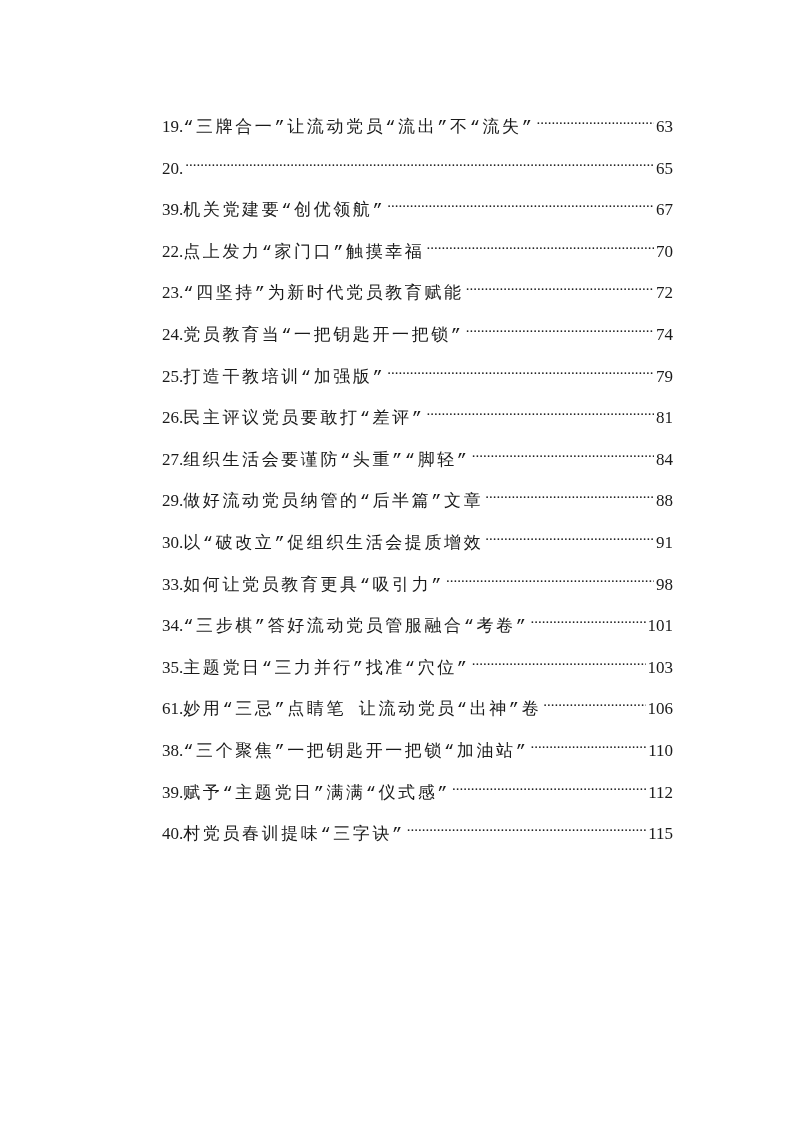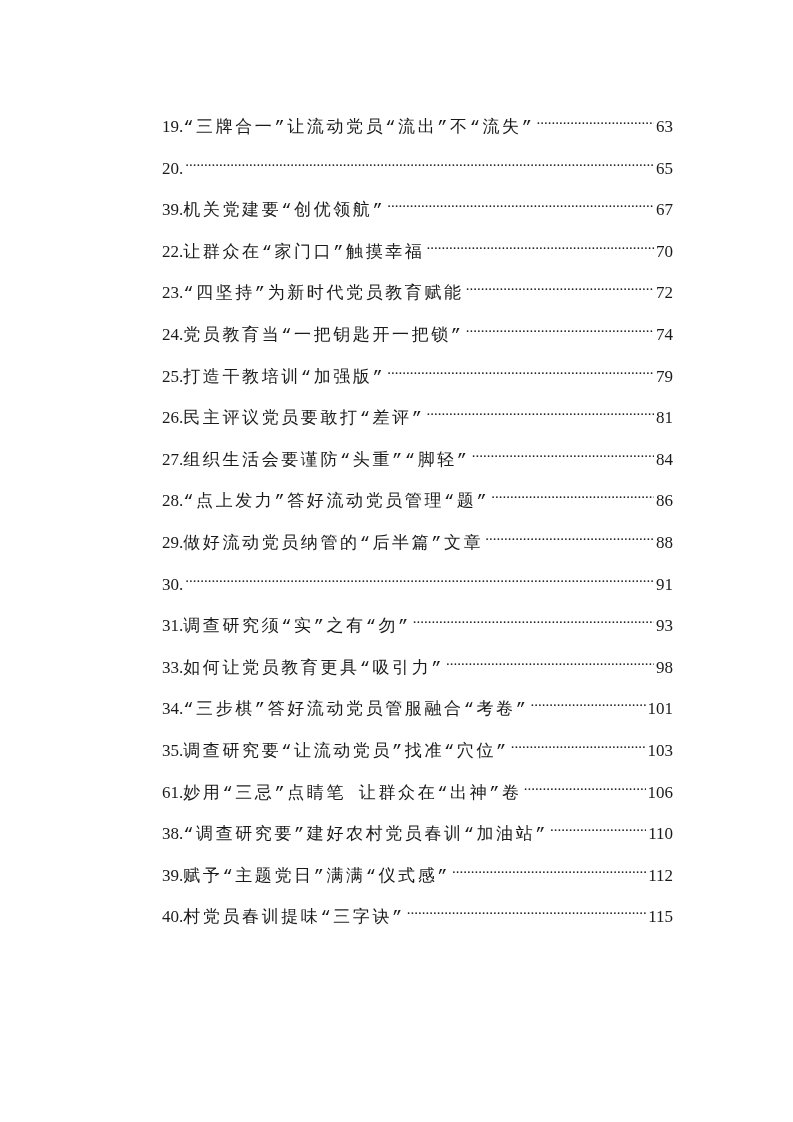--- a/index.html
+++ b/index.html
@@ -78,21 +78,21 @@
       <span class="toc-page">65</span>
     </div>
   <div class="toc-row">
       <span class="toc-num">39.</span>
       <span class="toc-title">机关党建要“创优领航”</span>
       <span class="toc-leader"></span>
       <span class="toc-page">67</span>
     </div>
   <div class="toc-row">
       <span class="toc-num">22.</span>
-      <span class="toc-title">让群众在“家门口”触摸幸福</span>
+      <span class="toc-title">点上发力“家门口”触摸幸福</span>
       <span class="toc-leader"></span>
       <span class="toc-page">70</span>
     </div>
   <div class="toc-row">
       <span class="toc-num">23.</span>
       <span class="toc-title">“四坚持”为新时代党员教育赋能</span>
       <span class="toc-leader"></span>
       <span class="toc-page">72</span>
     </div>
   <div class="toc-row">
@@ -113,69 +113,58 @@
       <span class="toc-leader"></span>
       <span class="toc-page">81</span>
     </div>
   <div class="toc-row">
       <span class="toc-num">27.</span>
       <span class="toc-title">组织生活会要谨防“头重”“脚轻”</span>
       <span class="toc-leader"></span>
       <span class="toc-page">84</span>
     </div>
   <div class="toc-row">
-      <span class="toc-num">28.</span>
-      <span class="toc-title">“点上发力”答好流动党员管理“题”</span>
-      <span class="toc-leader"></span>
-      <span class="toc-page">86</span>
-    </div>
-  <div class="toc-row">
       <span class="toc-num">29.</span>
       <span class="toc-title">做好流动党员纳管的“后半篇”文章</span>
       <span class="toc-leader"></span>
       <span class="toc-page">88</span>
     </div>
   <div class="toc-row">
       <span class="toc-num">30.</span>
+      <span class="toc-title">以“破改立”促组织生活会提质增效</span>
       <span class="toc-leader"></span>
       <span class="toc-page">91</span>
-    </div>
-  <div class="toc-row">
-      <span class="toc-num">31.</span>
-      <span class="toc-title">调查研究须“实”之有“勿”</span>
-      <span class="toc-leader"></span>
-      <span class="toc-page">93</span>
     </div>
   <div class="toc-row">
       <span class="toc-num">33.</span>
       <span class="toc-title">如何让党员教育更具“吸引力”</span>
       <span class="toc-leader"></span>
       <span class="toc-page">98</span>
     </div>
   <div class="toc-row">
       <span class="toc-num">34.</span>
       <span class="toc-title">“三步棋”答好流动党员管服融合“考卷”</span>
       <span class="toc-leader"></span>
       <span class="toc-page">101</span>
     </div>
   <div class="toc-row">
       <span class="toc-num">35.</span>
-      <span class="toc-title">调查研究要“让流动党员”找准“穴位”</span>
+      <span class="toc-title">主题党日“三力并行”找准“穴位”</span>
       <span class="toc-leader"></span>
       <span class="toc-page">103</span>
     </div>
   <div class="toc-row">
       <span class="toc-num">61.</span>
-      <span class="toc-title">妙用“三忌”点睛笔 让群众在“出神”卷</span>
+      <span class="toc-title">妙用“三忌”点睛笔 让流动党员“出神”卷</span>
       <span class="toc-leader"></span>
       <span class="toc-page">106</span>
     </div>
   <div class="toc-row">
       <span class="toc-num">38.</span>
-      <span class="toc-title">“调查研究要”建好农村党员春训“加油站”</span>
+      <span class="toc-title">“三个聚焦”一把钥匙开一把锁“加油站”</span>
       <span class="toc-leader"></span>
       <span class="toc-page">110</span>
     </div>
   <div class="toc-row">
       <span class="toc-num">39.</span>
       <span class="toc-title">赋予“主题党日”满满“仪式感”</span>
       <span class="toc-leader"></span>
       <span class="toc-page">112</span>
     </div>
   <div class="toc-row">

